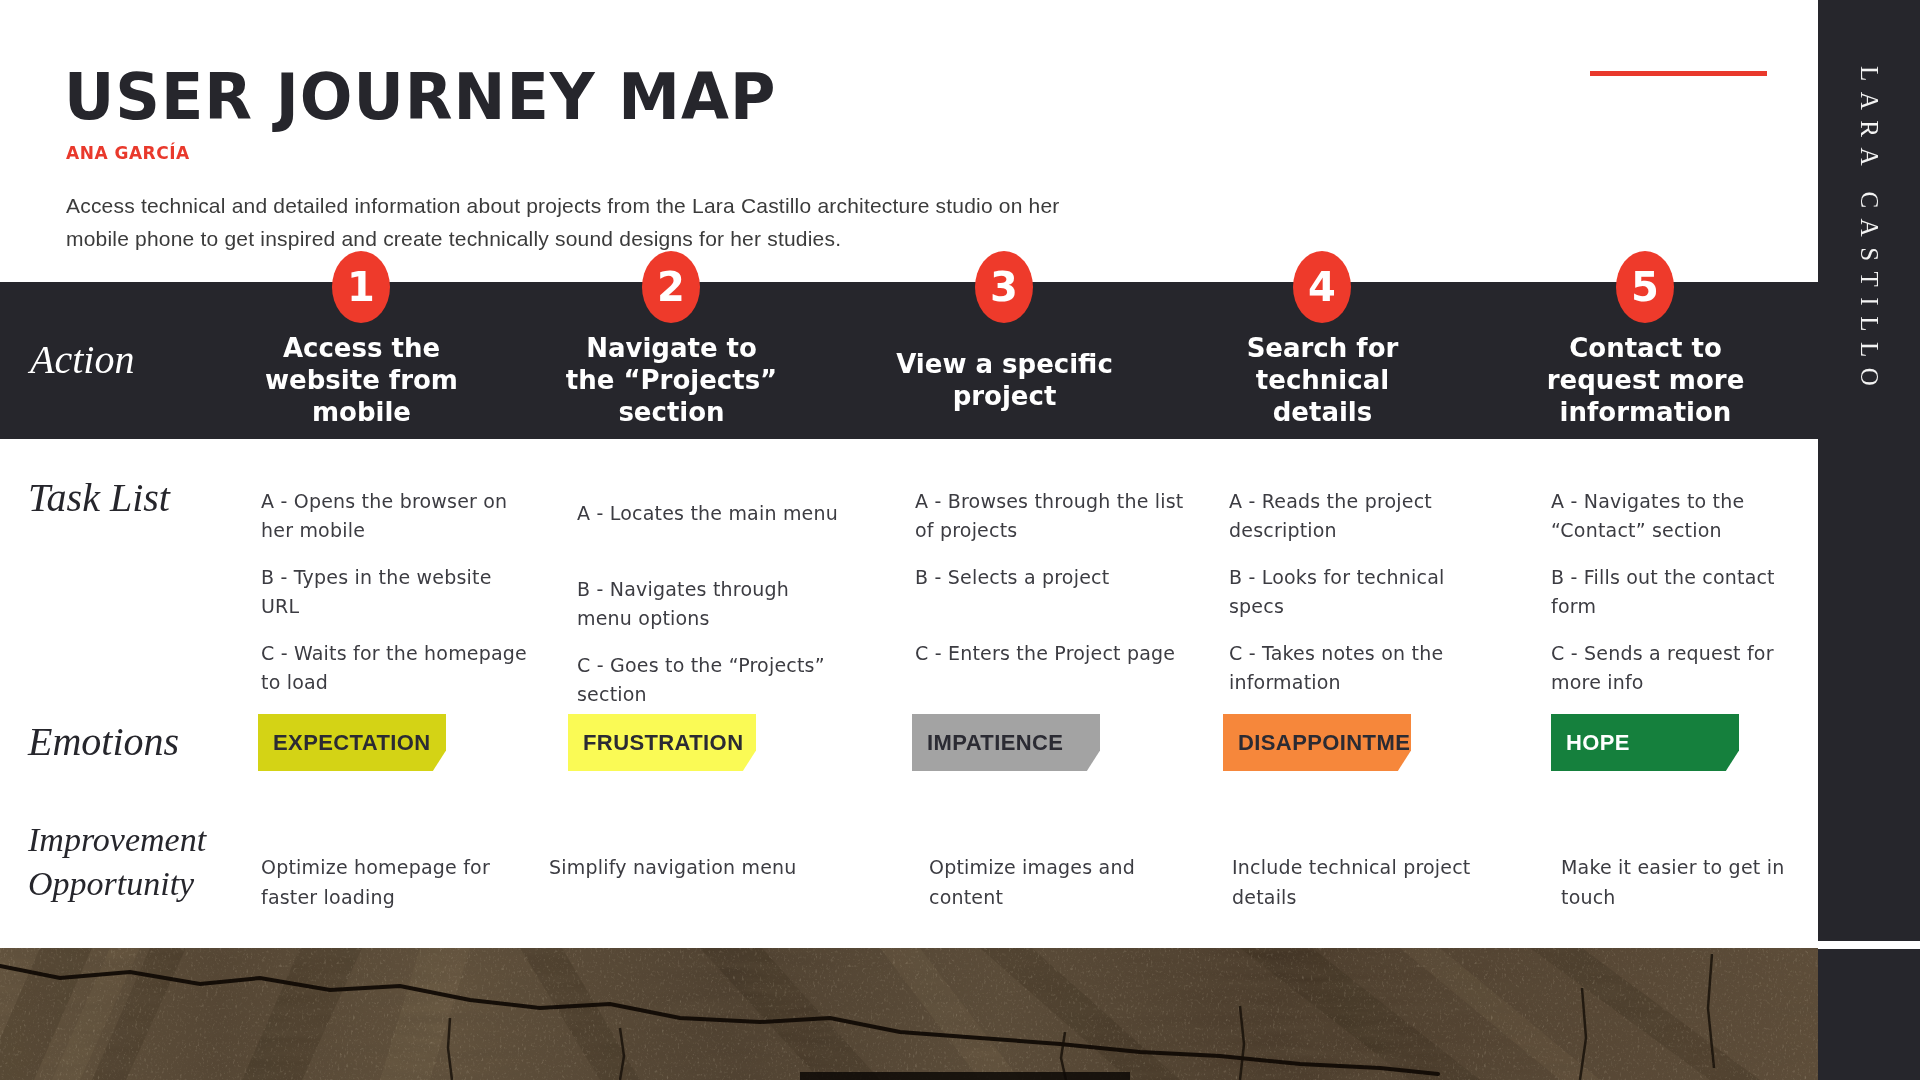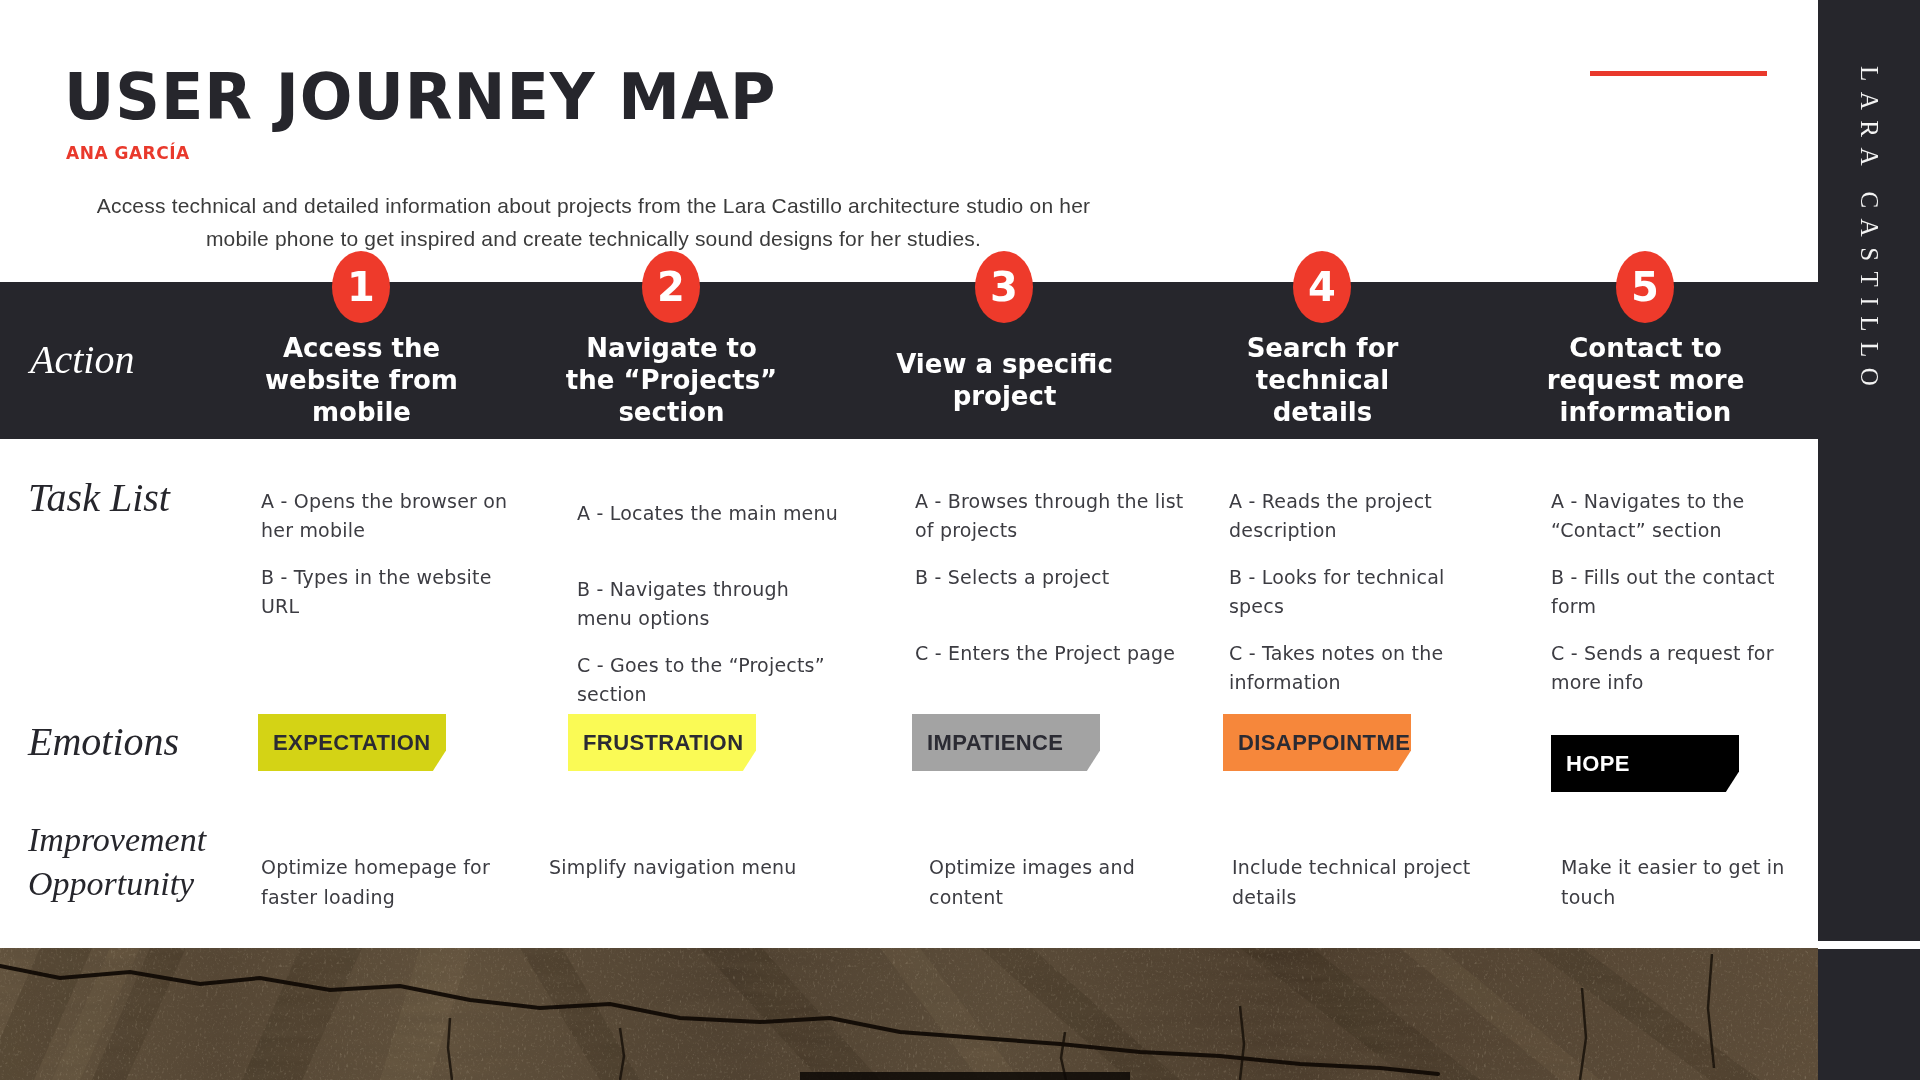--- a/index.html
+++ b/index.html
@@ -15,21 +15,21 @@
     transform:scaleY(1.03);transform-origin:left top;
   }
   .topline{position:absolute;left:1590px;top:71px;width:177px;height:5px;background:#E9392C;}
   .persona-name{
     position:absolute;left:66px;top:129px;
     font-family:"DejaVu Sans",sans-serif;font-weight:bold;
     font-size:17px;letter-spacing:.5px;color:#E9392C;
   }
   .persona-goal{
     position:absolute;left:66px;top:168px;width:1055px;
-    font-size:21px;line-height:33px;color:#3B3B3B;letter-spacing:.2px;text-align:center;
+    font-size:21px;line-height:33px;color:#3B3B3B;letter-spacing:.2px;
   }
   
   .action-band{position:absolute;left:0;top:282px;width:1818px;height:157px;background:#26262C;}
   .row-label{font-family:"Liberation Serif",serif;font-style:italic;position:absolute;}
   .row-label.action{left:30px;top:336px;font-size:40px;color:#FFFFFF;}
   .row-label.tasklist{left:28px;top:474px;font-size:40px;color:#26262C;}
   .row-label.emotions{left:28px;top:718px;font-size:40px;color:#26262C;}
   .row-label.improvement{left:28px;top:818px;font-size:34px;line-height:44px;color:#26262C;}
   .step-badge{
     position:absolute;top:251px;width:58px;height:72px;border-radius:50%;
@@ -113,20 +113,21 @@
   <div class="action-label a2">Navigate to the “Projects” section</div>
   <div class="action-label a3">View a specific project</div>
   <div class="action-label a4">Search for technical details</div>
   <div class="action-label a5">Contact to request more information</div>
 
   <span class="row-label tasklist">Task List</span>
 
   <div class="task-col t1">
     <div class="task">A - Opens the browser on her mobile</div>
     <div class="task">B - Types in the website URL</div>
+    <div class="task">C - Waits for the homepage to load</div>
   </div>
   <div class="task-col t2">
     <div class="task">A - Locates the main menu</div>
     <div class="task">B - Navigates through menu options</div>
     <div class="task">C - Goes to the “Projects” section</div>
   </div>
   <div class="task-col t3">
     <div class="task">A - Browses through the list of projects</div>
     <div class="task">B - Selects a project</div>
     <div class="task">C - Enters the Project page</div>
@@ -141,21 +142,21 @@
     <div class="task">B - Fills out the contact form</div>
     <div class="task">C - Sends a request for more info</div>
   </div>
 
   <span class="row-label emotions">Emotions</span>
 
   <div class="banner e1" style="background: rgb(212, 211, 21); color: rgb(43, 43, 51);">EXPECTATION</div>
   <div class="banner e2" style="background: rgb(250, 250, 85); color: rgb(43, 43, 51);">FRUSTRATION</div>
   <div class="banner e3" style="background: #a3a3a3; color: rgb(43, 43, 51);">IMPATIENCE</div>
   <div class="banner e4" style="background: rgb(246, 135, 59); color: rgb(43, 43, 51);">DISAPPOINTMENT</div>
-  <div class="banner e5" style="background: #000000; color: rgb(255, 255, 255); margin-top: 21px;">HOPE</div>
+  <div class="banner e5" style="background: #15803d; color: rgb(255, 255, 255);">HOPE</div>
 
   <span class="row-label improvement">
     <span>Improvement</span><br>
     <span>Opportunity</span>
   </span>
 
   <div class="improve i1">Optimize homepage for faster loading</div>
   <div class="improve i2">Simplify navigation menu</div>
   <div class="improve i3">Optimize images and content</div>
   <div class="improve i4">Include technical project details</div>

